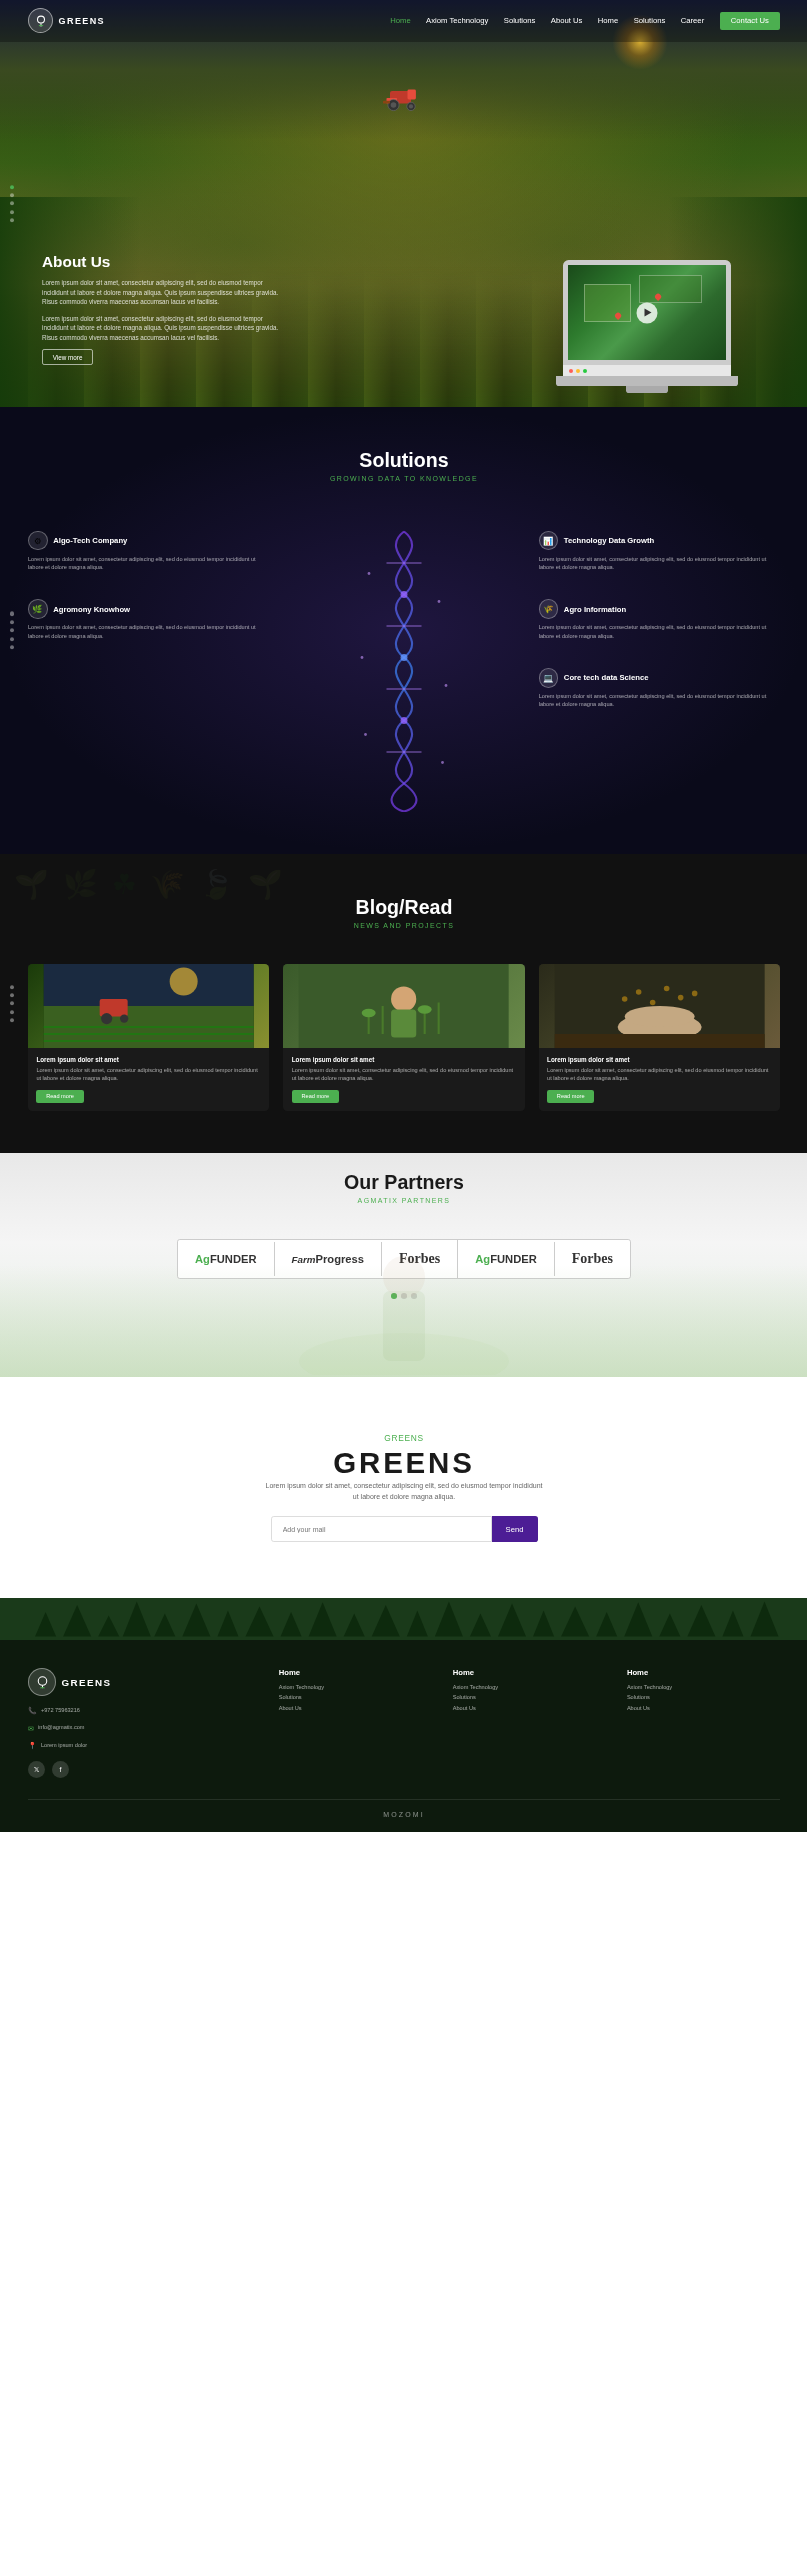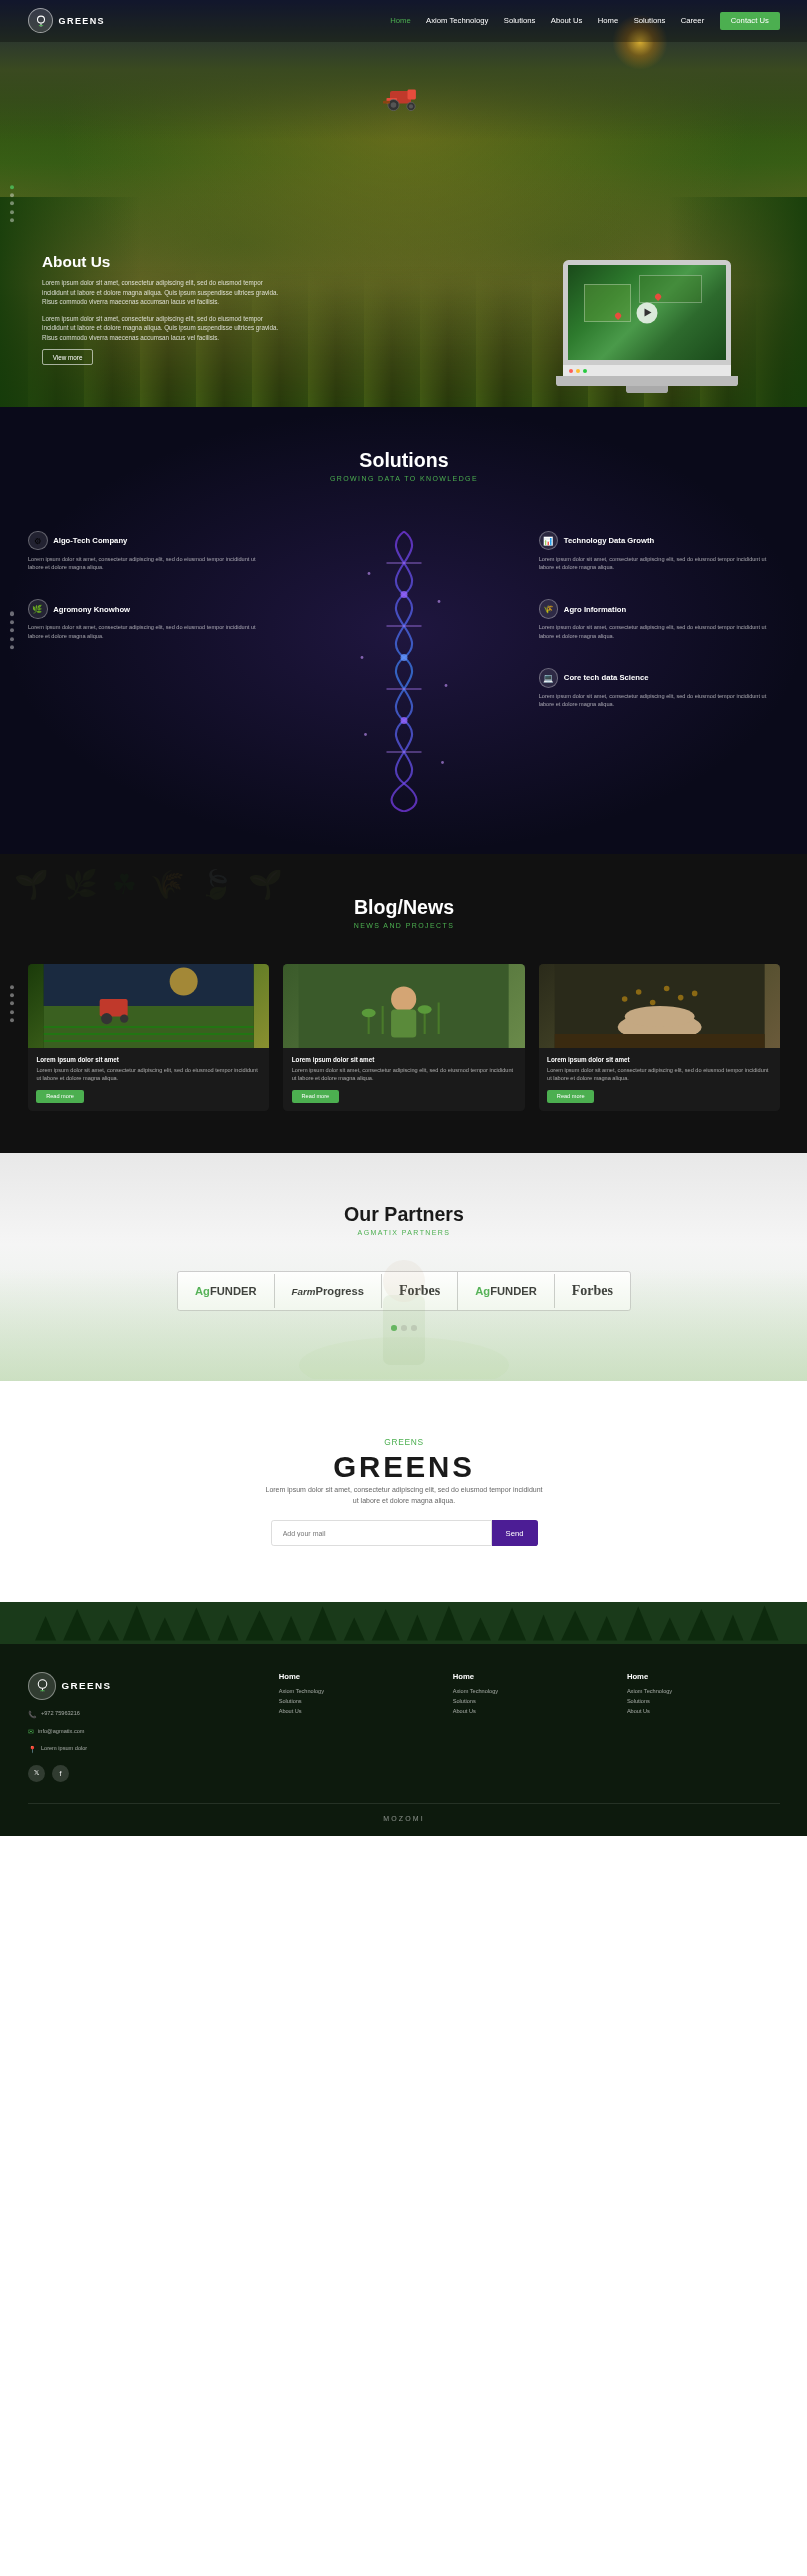--- a/index.html
+++ b/index.html
@@ -162,21 +162,21 @@
     .blog-content p { color: rgba(255,255,255,0.6); font-size: 5.6px; line-height: 1.4; }
     .read-more-btn {
       margin-top: 7px; padding: 3.5px 9.8px; background: #4caf50; color: white;
       border: none; border-radius: 2.1px; font-size: 5.6px; cursor: pointer; display: block;
       width: fit-content;
     }
 
     
     .partners-section {
       background: linear-gradient(to bottom, #e8e8e8 0%, #f5f5f5 40%, rgba(200,220,200,0.5) 100%);
-      padding: 50px 28px; position: relative; overflow: hidden; min-height: 224px;
+      padding: 18px 28px; position: relative; overflow: hidden; min-height: 224px;
     }
     .partners-bg {
       position: absolute; bottom: 0; left: 0; right: 0; height: 112px;
       background: linear-gradient(to top, rgba(180,210,160,0.5), transparent);
     }
     .partners-logos {
       display: flex; align-items: center; justify-content: center; gap: 0;
       border: 0.7px solid #ccc; background: white; width: fit-content; margin: 21px auto 0;
       border-radius: 2.8px; overflow: hidden;
     }
@@ -454,21 +454,21 @@
   </div>
 
   <div style="position:absolute;left:9.8px;top:50%;transform:translateY(-50%);display:flex;flex-direction:column;gap:4.2px;z-index:10;">
     <div class="side-dot"></div>
     <div class="side-dot"></div>
     <div class="side-dot"></div>
     <div class="side-dot"></div>
     <div class="side-dot"></div>
   </div>
   <div class="section-header">
-    <h2 class="section-title">Blog/News</h2>
+    <h2 class="section-title">Blog/Read</h2>
     <p class="section-subtitle">NEWS AND PROJECTS</p>
   </div>
   <div class="blog-cards">
 
     <div class="blog-card">
       <div class="blog-img blog-img-farm">
         <svg width="100%" height="100%" viewBox="0 0 300 120">
           <rect width="300" height="120" fill="#1a3a0a"></rect>
           <rect x="0" y="60" width="300" height="60" fill="#3a6020"></rect>
           <rect x="0" y="0" width="300" height="60" fill="#1a2a40"></rect>

